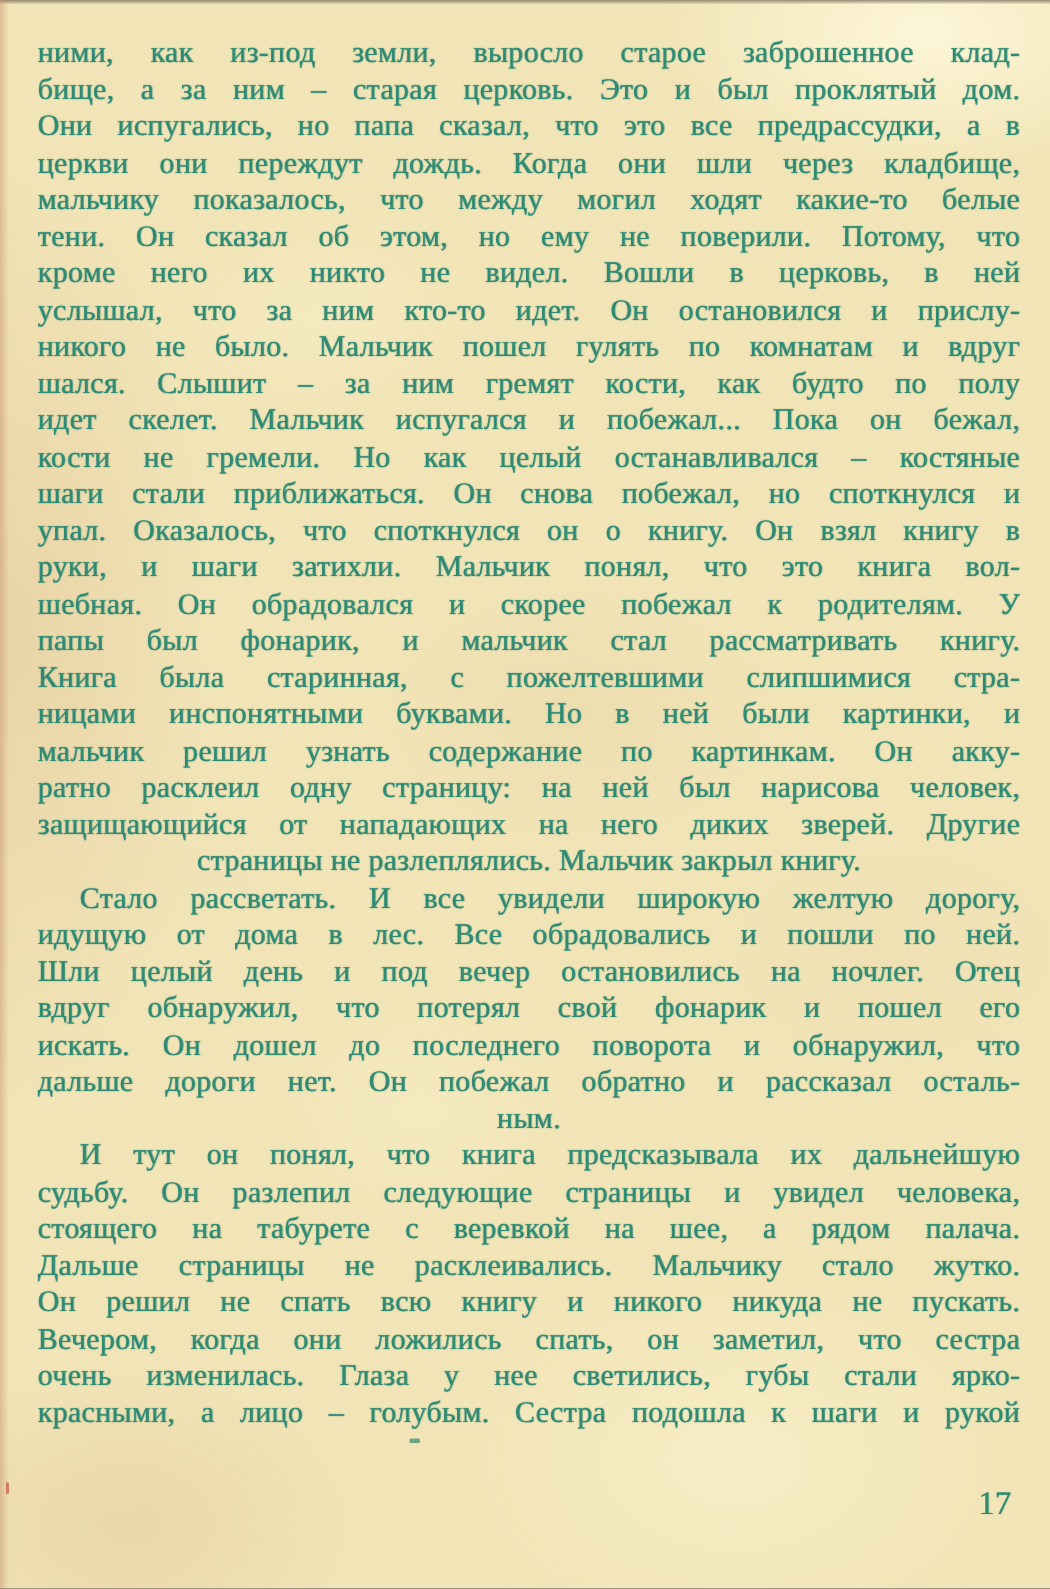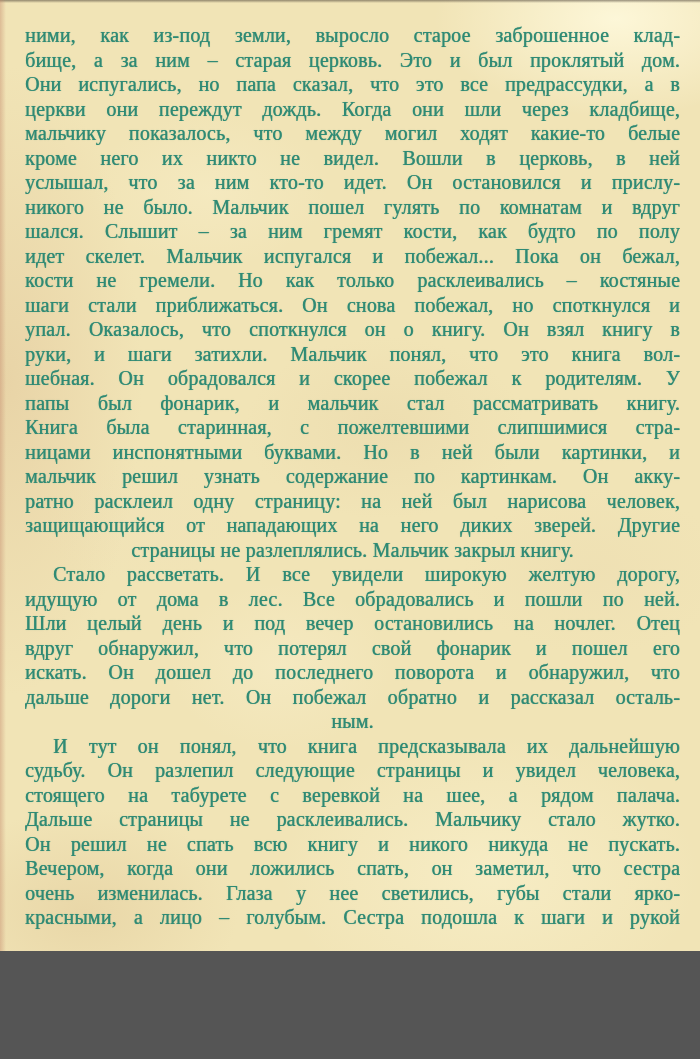--- a/index.html
+++ b/index.html
@@ -3,21 +3,21 @@
 <meta charset="utf-8">
 <style>
   html, body {
     margin: 0;
     padding: 0;
     background: #555;
   }
   .page {
     position: relative;
     width: 700px;
-    height: 951px;
+    height: 1059px;
     overflow: hidden;
     background-color: #f1e4b6;
     background-image:
       radial-gradient(ellipse 260px 140px at 88% 2%,  rgba(255,250,222,0.85), rgba(255,250,222,0) 70%),
       radial-gradient(ellipse 300px 200px at 70% 92%, rgba(250,242,206,0.6),  rgba(250,242,206,0) 70%),
       radial-gradient(ellipse 220px 150px at 12% 96%, rgba(226,204,156,0.55), rgba(226,204,156,0) 70%),
       radial-gradient(ellipse 180px 420px at 1% 40%,  rgba(224,196,152,0.5),  rgba(224,196,152,0) 75%),
       radial-gradient(ellipse 170px 110px at 30% 20%, rgba(248,238,200,0.5),  rgba(248,238,200,0) 70%),
       radial-gradient(ellipse 200px 130px at 55% 45%, rgba(232,214,168,0.45), rgba(232,214,168,0) 70%),
       radial-gradient(ellipse 160px 120px at 40% 70%, rgba(248,238,202,0.5),  rgba(248,238,202,0) 70%),
@@ -97,26 +97,27 @@
 
 <div class="page">
   <div class="edge-top"></div>
   <div class="edge-left"></div>
   <div class="text-block" style="color: rgb(47, 138, 116);">
       <div class="line">ними, как из-под земли, выросло старое заброшенное клад-</div>
       <div class="line">бище, а за ним – старая церковь. Это и был проклятый дом.</div>
       <div class="line">Они испугались, но папа сказал, что это все предрассудки, а в</div>
       <div class="line">церкви они переждут дождь. Когда они шли через кладбище,</div>
       <div class="line">мальчику показалось, что между могил ходят какие-то белые</div>
+      <div class="line">тени. Он сказал об этом, но ему не поверили. Потому, что</div>
       <div class="line">кроме него их никто не видел. Вошли в церковь, в ней</div>
       <div class="line">услышал, что за ним кто-то идет. Он остановился и прислу-</div>
       <div class="line">никого не было. Мальчик пошел гулять по комнатам и вдруг</div>
       <div class="line">шался. Слышит – за ним гремят кости, как будто по полу</div>
       <div class="line">идет скелет. Мальчик испугался и побежал... Пока он бежал,</div>
-      <div class="line">кости не гремели. Но как только расклеивались – костяные</div>
+      <div class="line">кости не гремели. Но как целый останавливался – костяные</div>
       <div class="line">шаги стали приближаться. Он снова побежал, но споткнулся и</div>
       <div class="line">упал. Оказалось, что споткнулся он о книгу. Он взял книгу в</div>
       <div class="line">руки, и шаги затихли. Мальчик понял, что это книга вол-</div>
       <div class="line">шебная. Он обрадовался и скорее побежал к родителям. У</div>
       <div class="line">папы был фонарик, и мальчик стал рассматривать книгу.</div>
       <div class="line">Книга была старинная, с пожелтевшими слипшимися стра-</div>
       <div class="line">ницами инспонятными буквами. Но в ней были картинки, и</div>
       <div class="line">мальчик решил узнать содержание по картинкам. Он акку-</div>
       <div class="line">ратно расклеил одну страницу: на ней был нарисова человек,</div>
       <div class="line">защищающийся от нападающих на него диких зверей. Другие</div>

